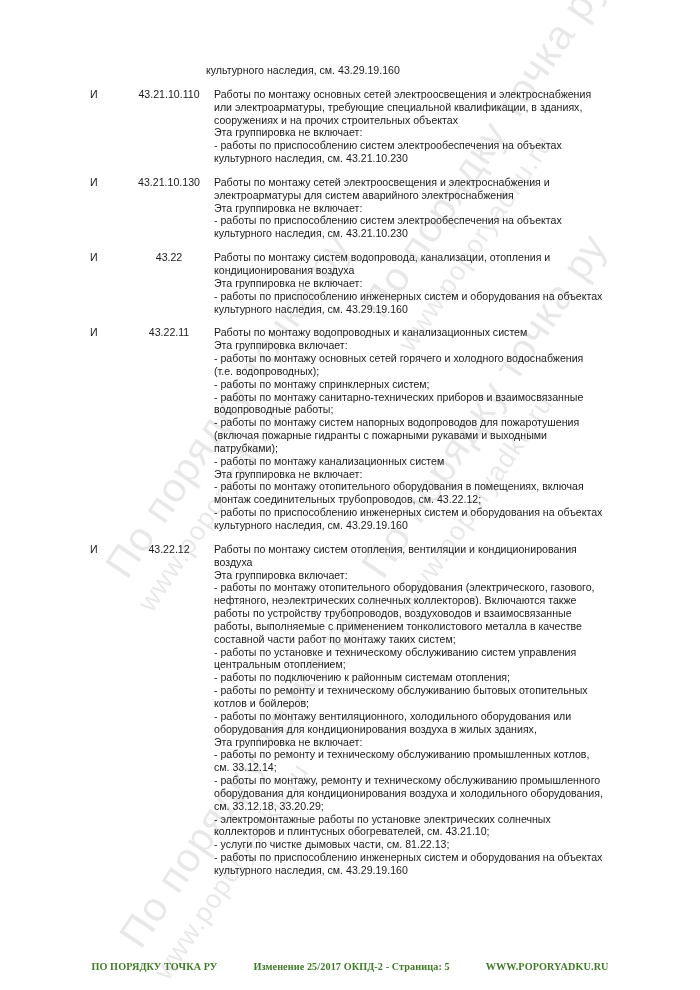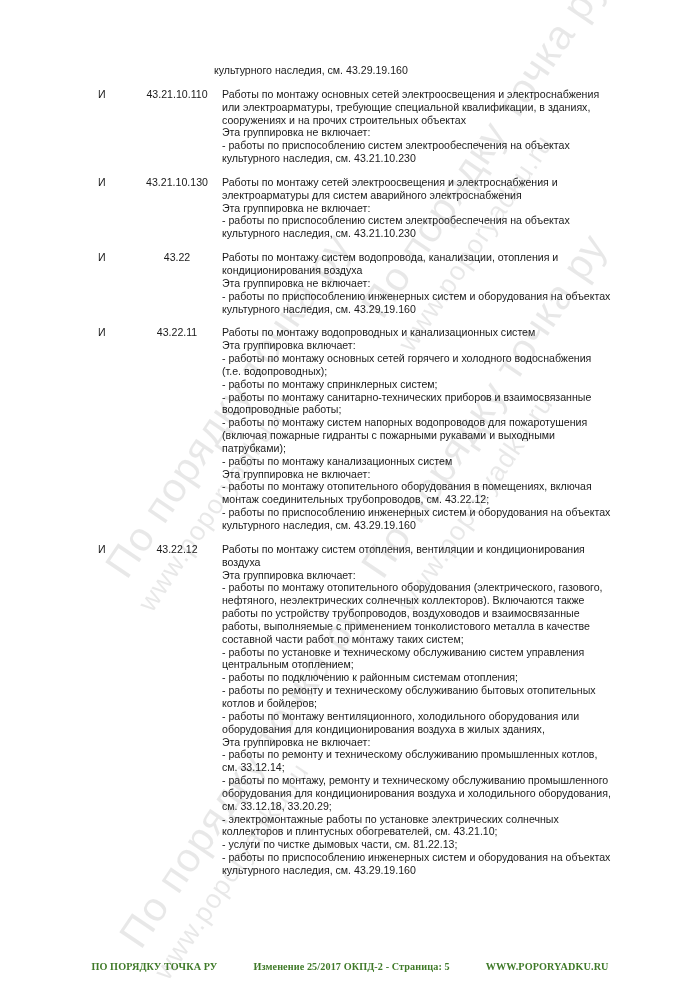--- a/index.html
+++ b/index.html
@@ -45,21 +45,21 @@
   .wm4 { left: 392px; top: 600px; transform: rotate(-56deg); }
   .wm5 { left: 352px; top: 300px; transform: rotate(-56deg); }
   .wm6 { left: 392px; top: 340px; transform: rotate(-56deg); }
   .wm7 { left: 110px; top: 930px; transform: rotate(-56deg); }
   .wm8 { left: 148px; top: 968px; transform: rotate(-56deg); }
 
   
   .content {
     position: relative;
     z-index: 1;
-    padding: 16px;
+    padding: 8px;
   }
 
   .entry {
     display: flex;
     align-items: flex-start;
     font-size: 10.6px;
     line-height: 12.85px;
   }
   .entry.spaced { margin-top: 11px; }
 

